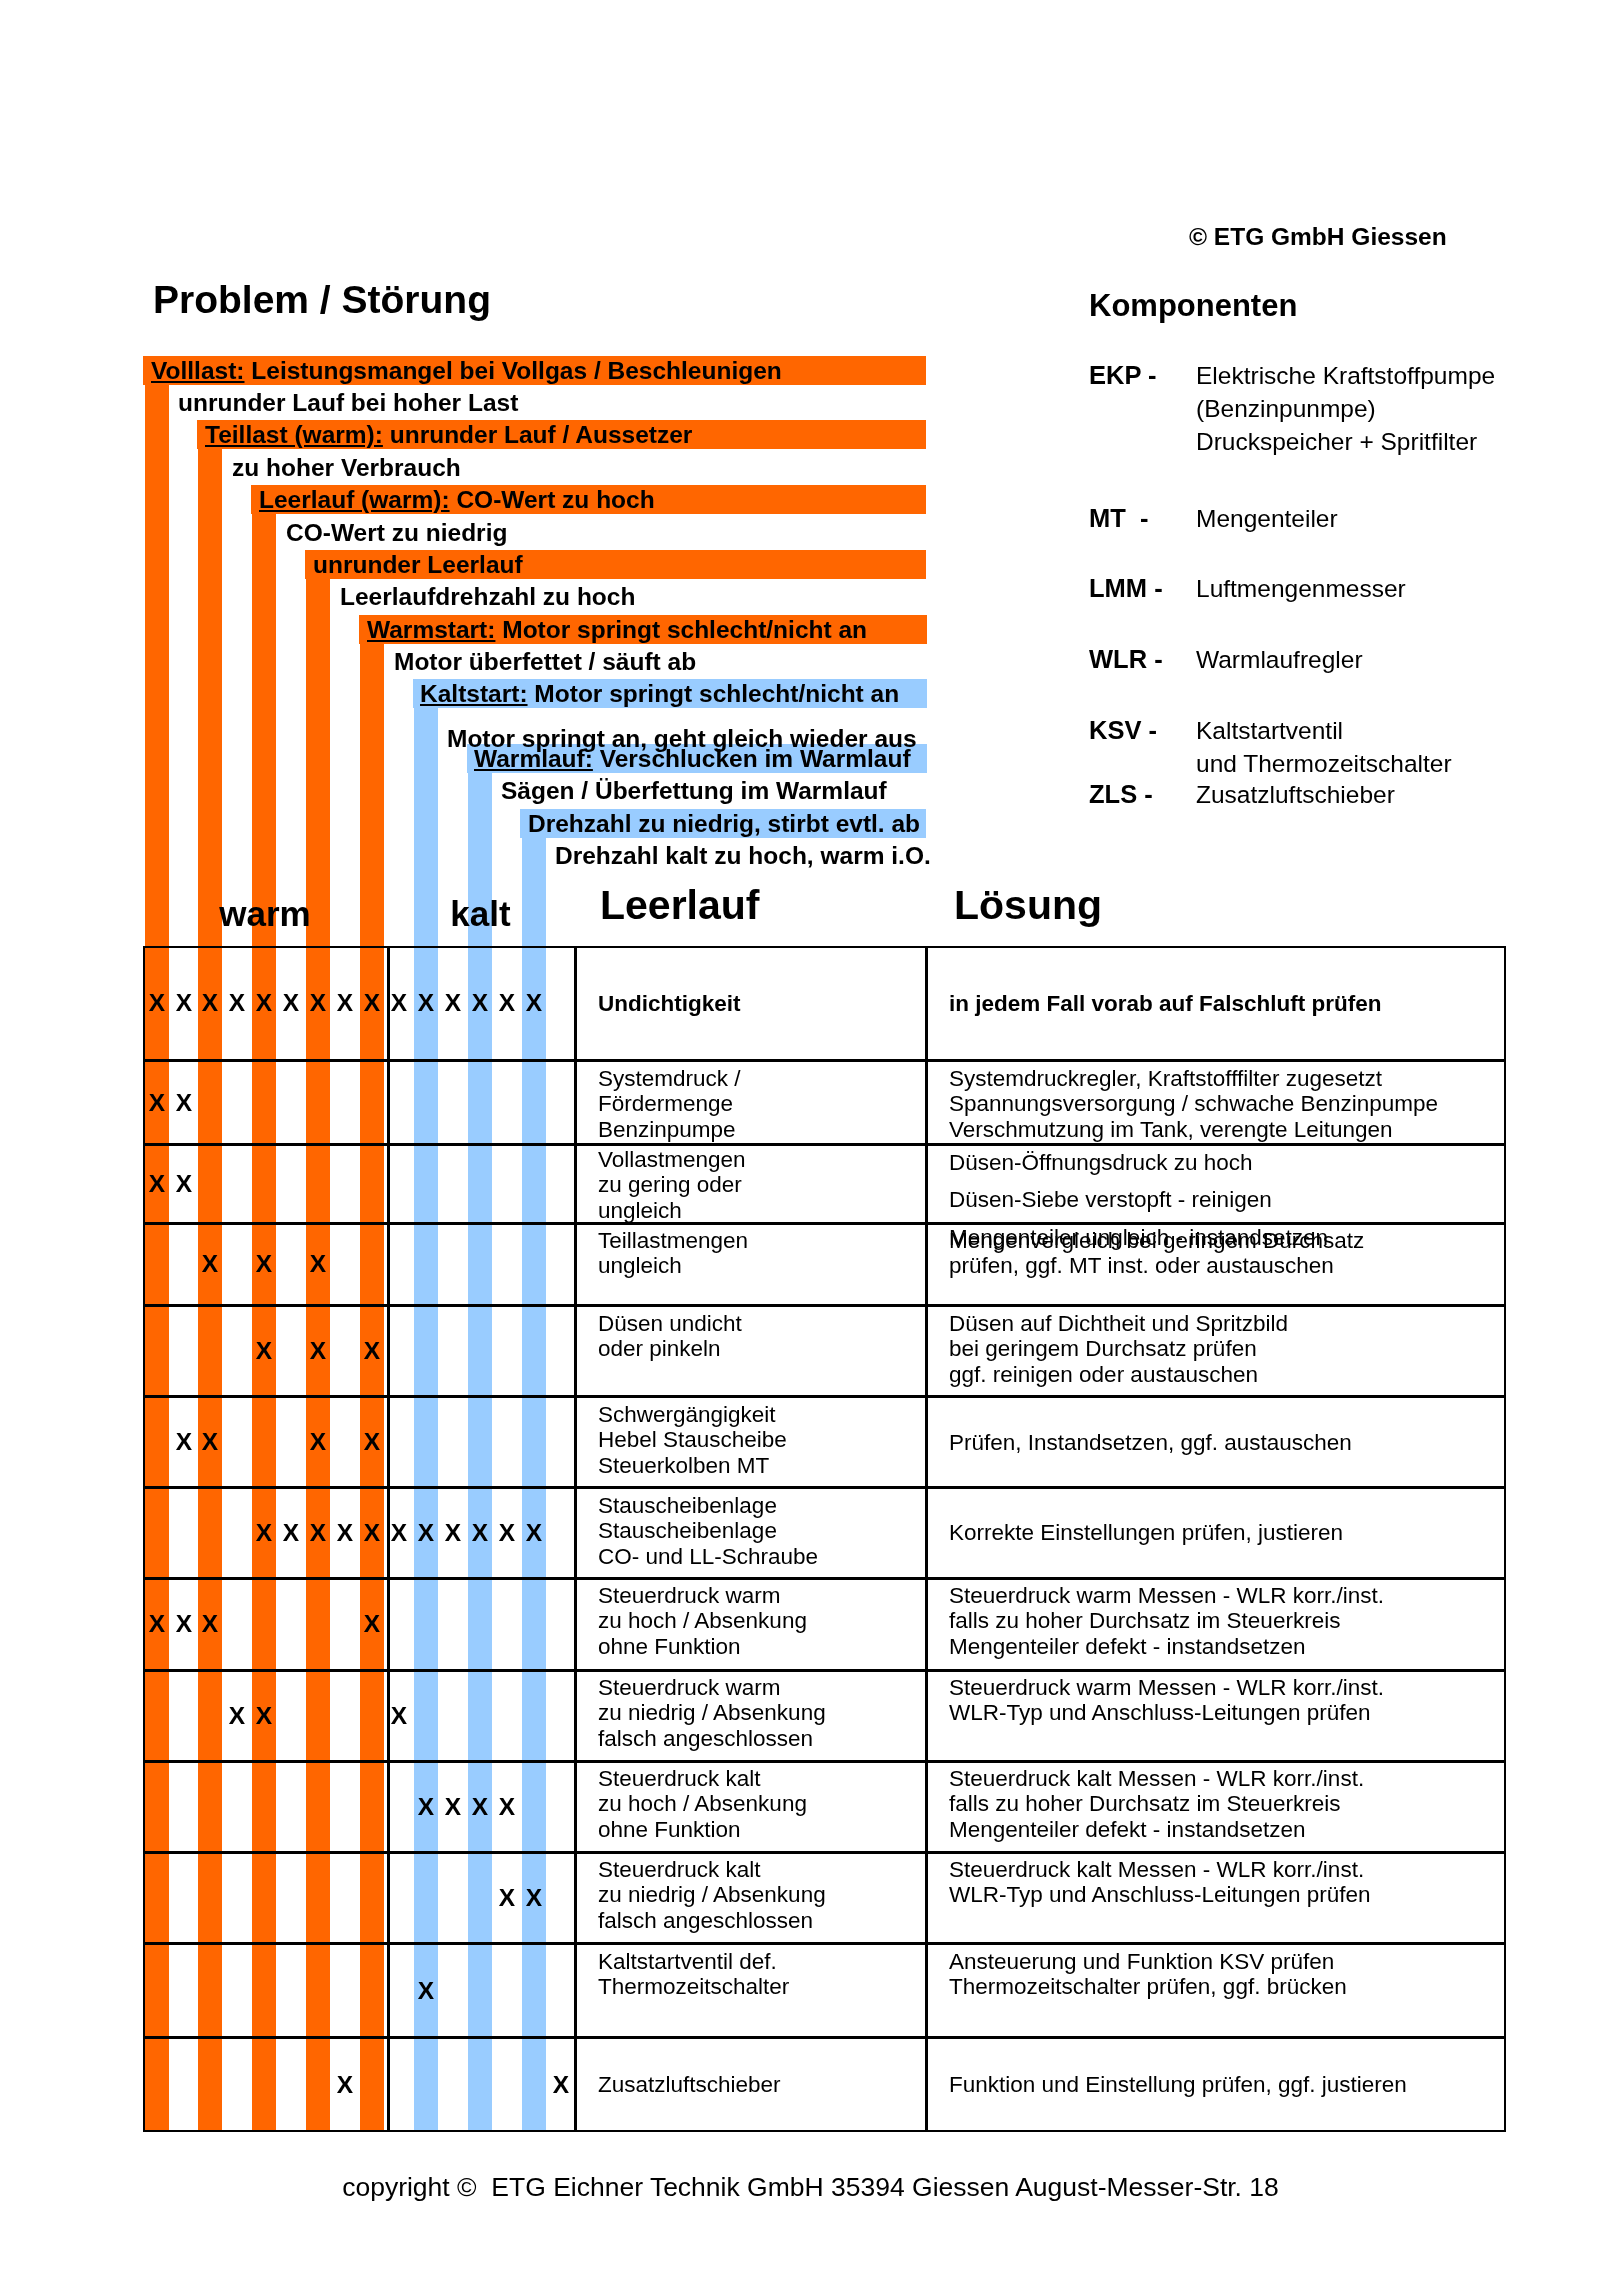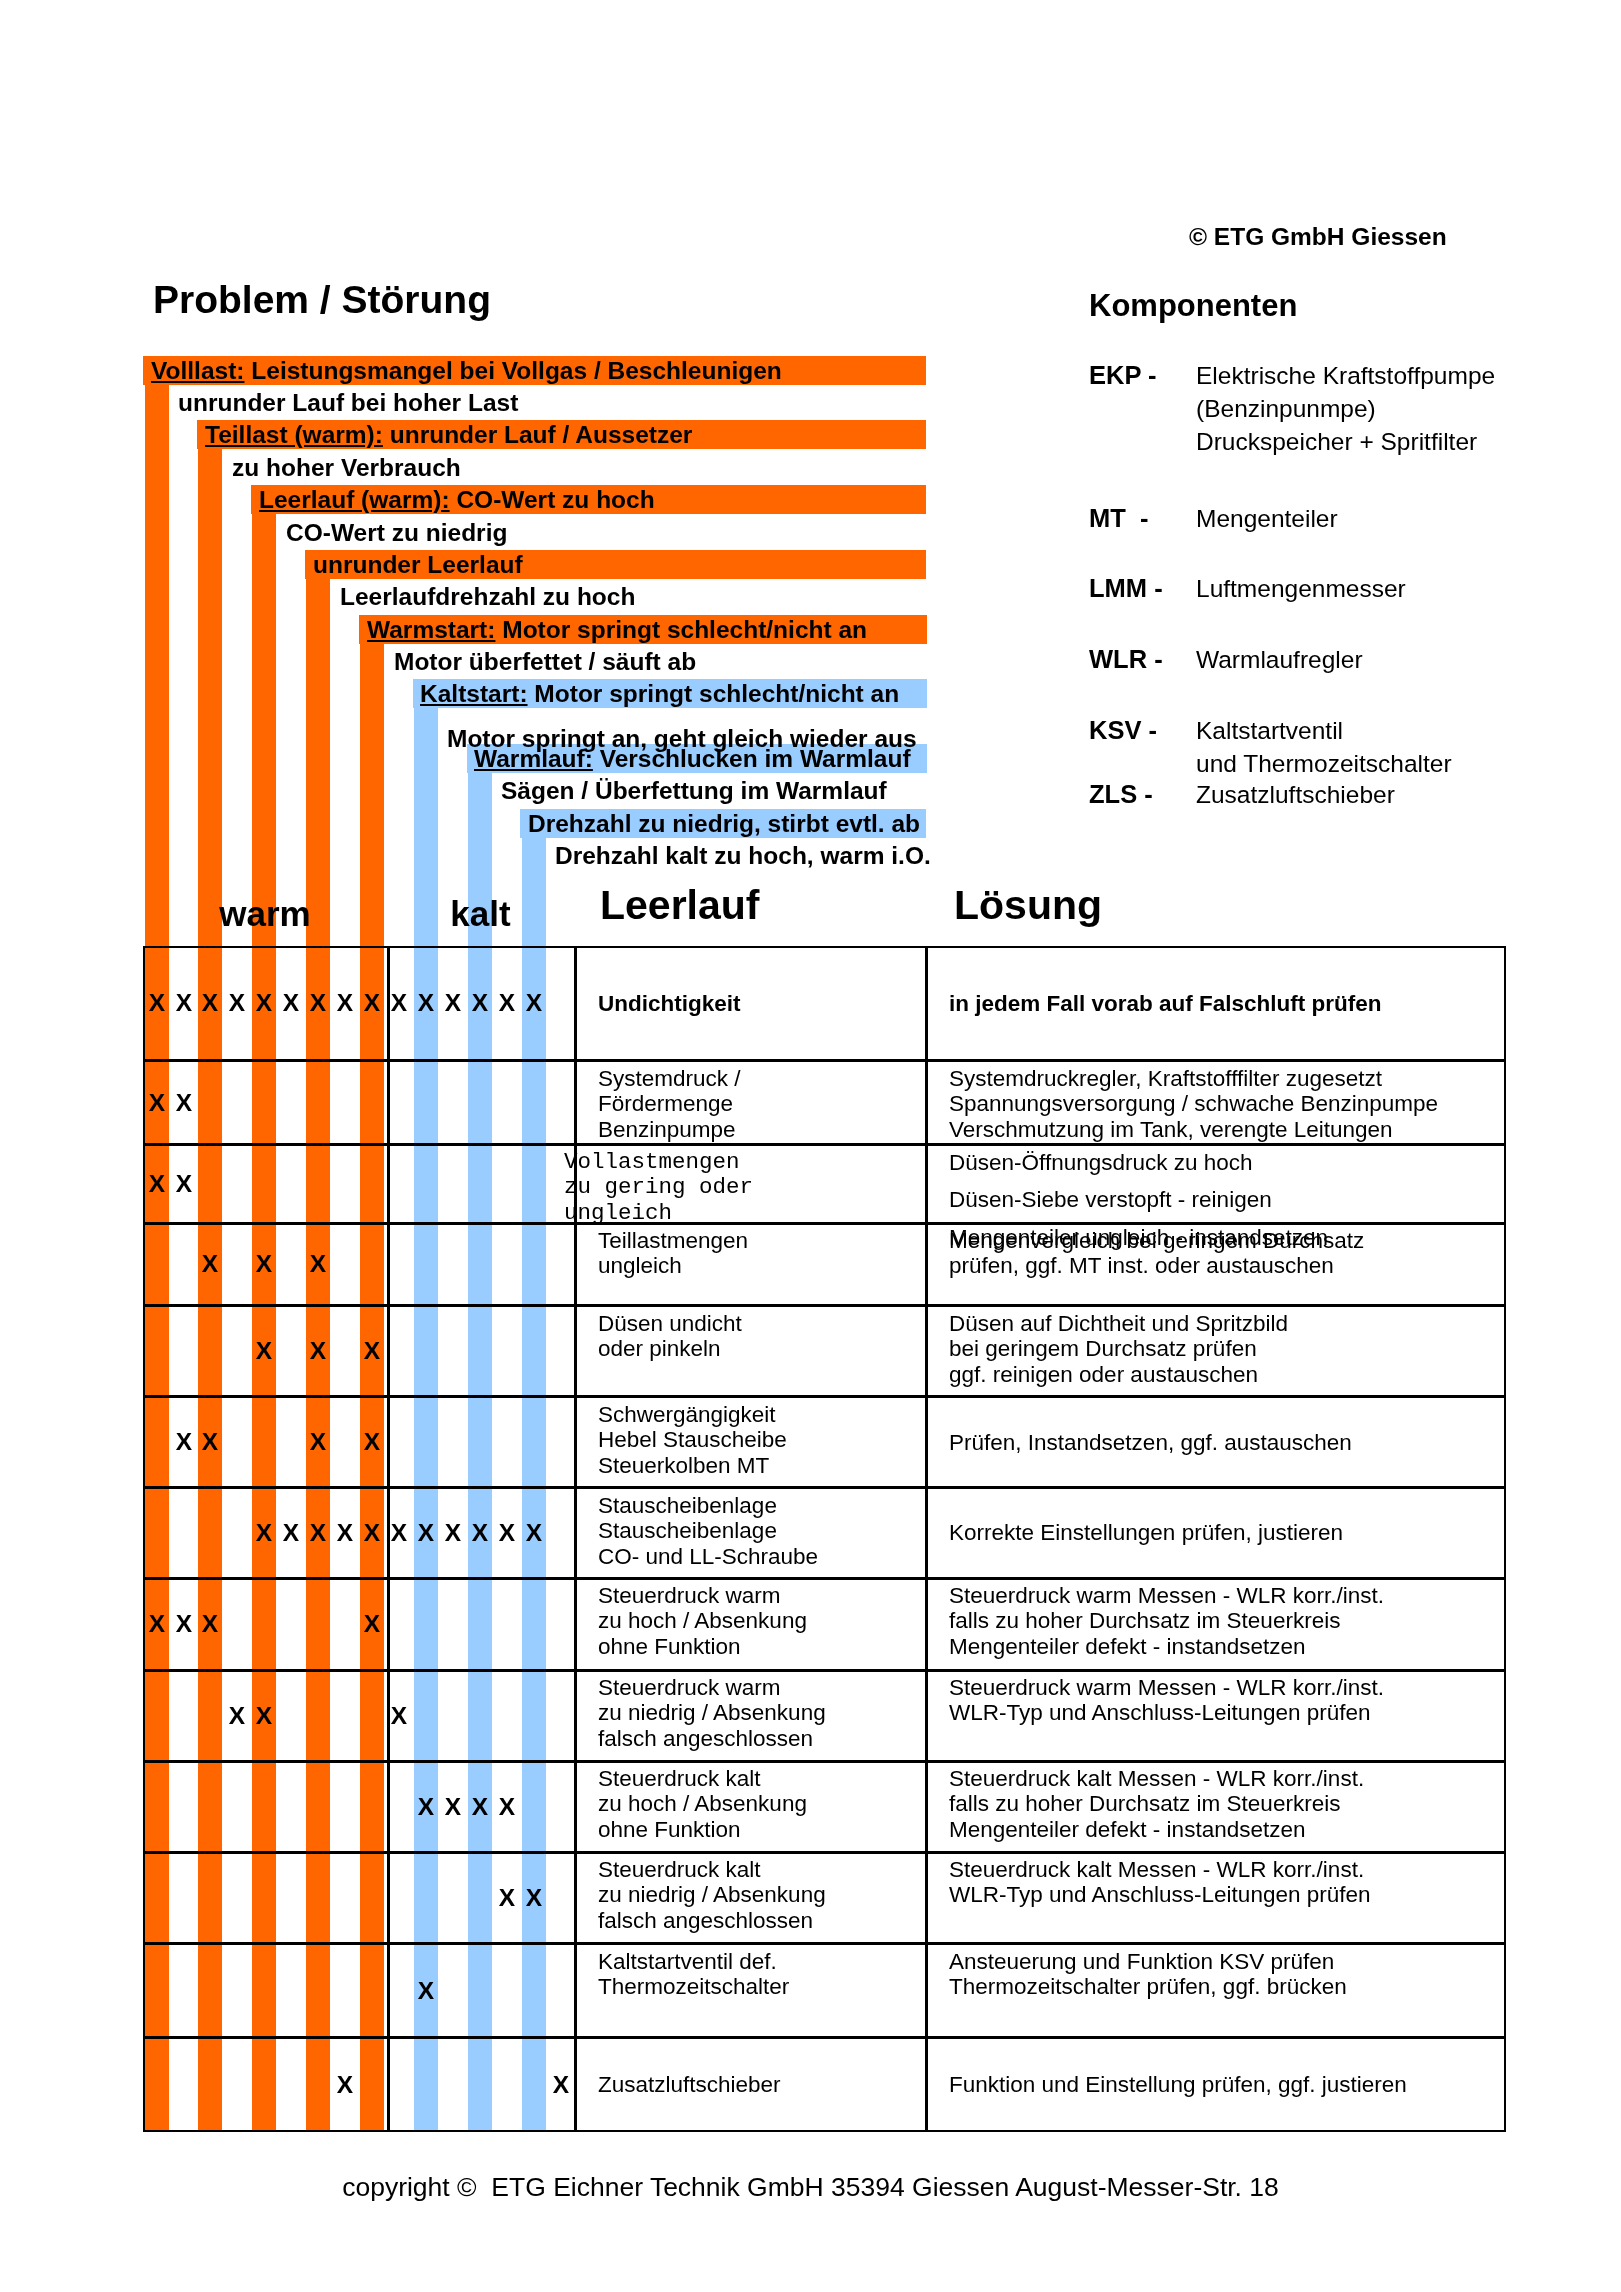--- a/index.html
+++ b/index.html
@@ -141,21 +141,21 @@
         <span class="cell-line">Benzinpumpe</span>
       </div>
       <div class="cellblock" style="left: 949px; top: 1061px; width: 550px; height: 84px; justify-content: flex-start; padding-top: 4.9px; font-weight: normal;">
         <span class="cell-line">Systemdruckregler, Kraftstofffilter zugesetzt</span>
         <span class="cell-line">Spannungsversorgung / schwache Benzinpumpe</span>
         <span class="cell-line">Verschmutzung im Tank, verengte Leitungen</span>
       </div>
       <div class="tline" style="left: 143px; top: 1143px; width: 1363px; height: 2.9px;"></div>
       <div class="xmark" style="left: 157px; top: 1184px;">X</div>
       <div class="xmark" style="left: 184px; top: 1184px;">X</div>
-      <div class="cellblock" style="left: 564px; top: 1145px; width: 320px; height: 78px; justify-content: flex-start; padding-top: 4.9px; font-weight: normal; font-family: Liberation Mono, monospace;">
+      <div class="cellblock" style="left: 598px; top: 1145px; width: 320px; height: 78px; justify-content: flex-end; padding-top: 4.9px; font-weight: normal;">
         <span class="cell-line">Vollastmengen</span>
         <span class="cell-line">zu gering oder</span>
         <span class="cell-line">ungleich</span>
       </div>
       <div class="cellblock" style="left: 949px; top: 1145px; width: 550px; height: 78px; justify-content: space-between; padding-top: 4.9px; font-weight: normal; gap: 12px;">
         <span class="cell-line">Düsen-Öffnungsdruck zu hoch</span>
         <span class="cell-line">Düsen-Siebe verstopft - reinigen</span>
         <span class="cell-line">Mengenteiler ungleich - instandsetzen</span>
       </div>
       <div class="tline" style="left: 143px; top: 1222px; width: 1363px; height: 2.9px;"></div>

